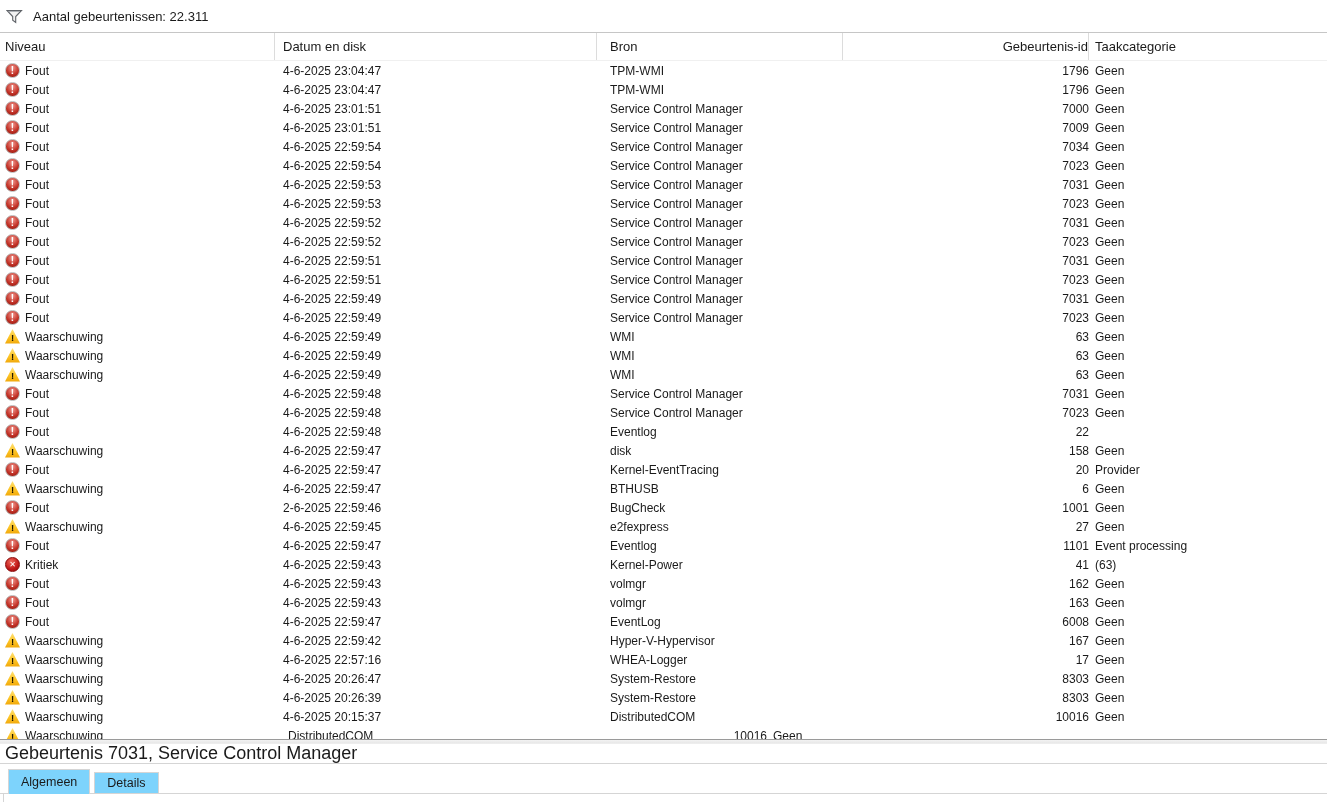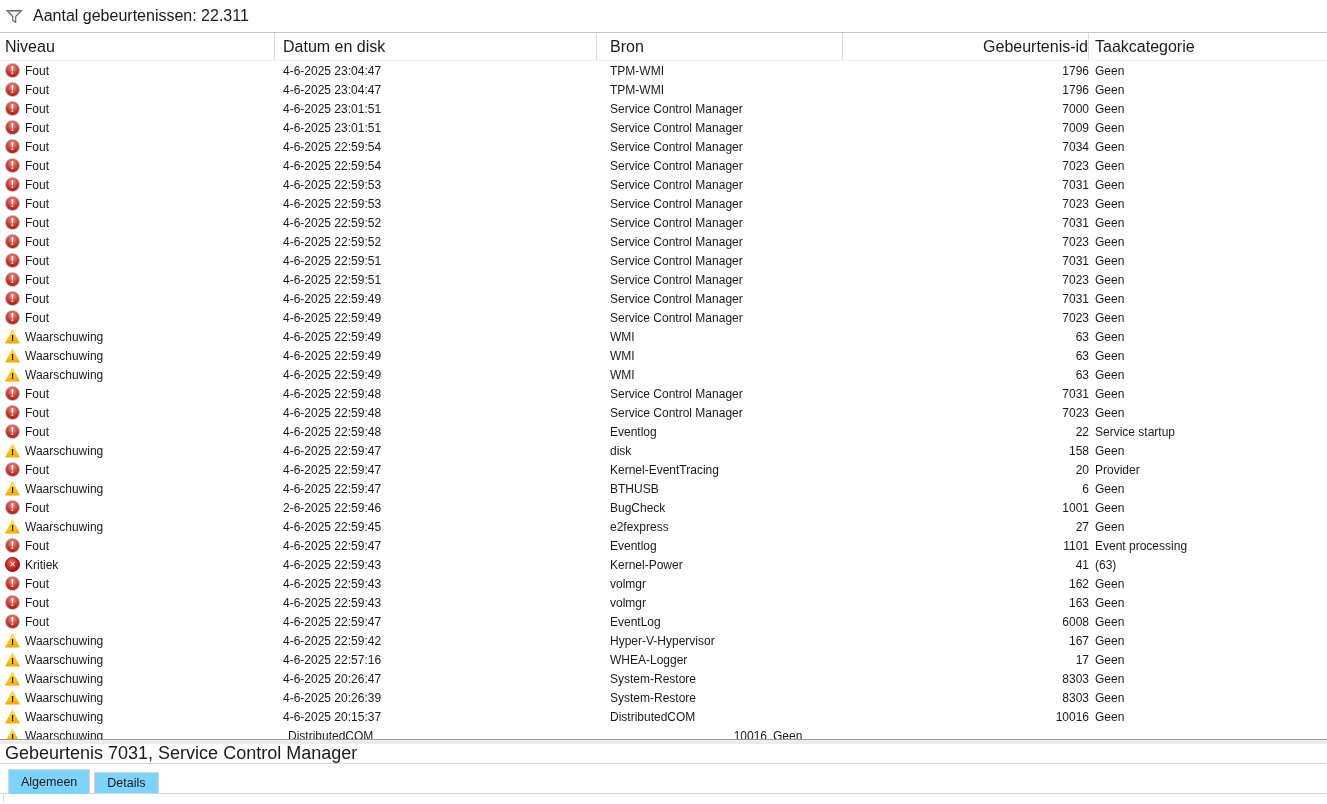--- a/index.html
+++ b/index.html
@@ -3,33 +3,33 @@
 <meta charset="utf-8">
 <style>
   * { margin:0; padding:0; box-sizing:border-box; }
   html,body { width:1327px; height:804px; overflow:hidden; background:#fff;
     font-family:"Liberation Sans","DejaVu Sans",sans-serif; font-size:12px; color:#1a1a1a; }
 
   
   .toolbar { height:33px; border-bottom:1px solid #c6c6c6; display:flex; align-items:center;
     background:#fff; padding-left:6px; }
   .funnel { width:17px; height:15px; margin-right:10px; flex:none; }
-  .count-label { font-size:16px; }
+  .count-label { font-size:13px; }
 
   
   .c1 { width:275px; padding-left:5px; }
   .c2 { width:322px; padding-left:8px; }
   .c3 { width:246px; padding-left:13px; }
   .c4 { width:246px; padding-right:0; text-align:right; justify-content:flex-end; }
   .c5 { width:238px; padding-left:6px; }
 
   
   .grid-header { height:28px; display:flex; align-items:center; background:#fff; border-bottom:1px solid #f0f0f0; }
   .grid-header .hcell { height:100%; display:flex; align-items:center; border-right:1px solid #dcdcdc;
-    white-space:nowrap; overflow:hidden; cursor:default; font-size:16px; }
+    white-space:nowrap; overflow:hidden; cursor:default; font-size:13px; }
   .grid-header .hcell:last-child { border-right:none; }
   .grid-header .c4 { display:flex; }
 
   
   .list { height:678px; overflow:hidden; }
   .row { height:19px; display:flex; align-items:center; white-space:nowrap; }
   .cell { overflow:hidden; white-space:nowrap; display:flex; align-items:center; height:100%; }
   .cell.c4 { justify-content:flex-end; }
 
   .lvl-icon { width:15px; height:15px; margin-right:5px; flex:none; display:inline-flex;
@@ -293,21 +293,20 @@
   </div>
 
   <div class="row">
     <div class="cell c1">
       <span class="lvl-icon lvl-error"></span>
       <span class="c-level-label">Fout</span>
     </div>
     <div class="cell c2 c-datetime">4-6-2025 22:59:48</div>
     <div class="cell c3 c-source">Eventlog</div>
     <div class="cell c4 c-id">22</div>
-    <div class="cell c5 c-cat">Service startup</div>
   </div>
 
   <div class="row">
     <div class="cell c1">
       <span class="lvl-icon lvl-warning"></span>
       <span class="c-level-label">Waarschuwing</span>
     </div>
     <div class="cell c2 c-datetime">4-6-2025 22:59:47</div>
     <div class="cell c3 c-source">disk</div>
     <div class="cell c4 c-id">158</div>

